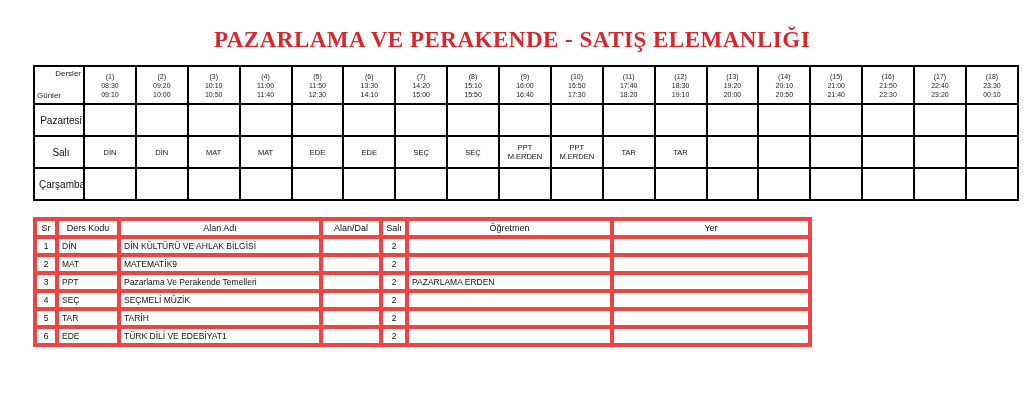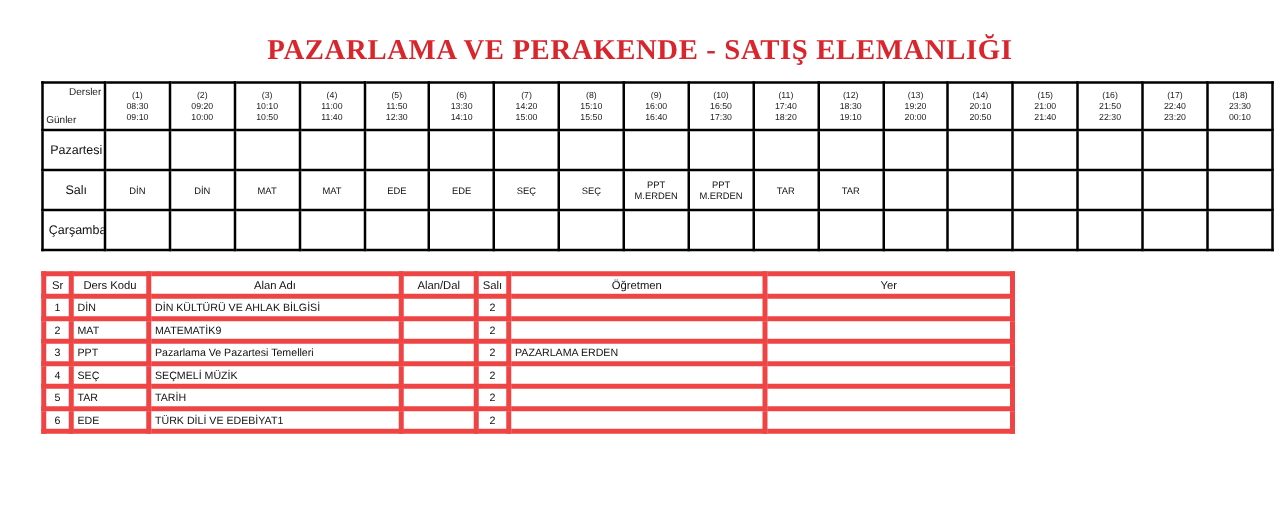--- a/index.html
+++ b/index.html
@@ -267,21 +267,21 @@
           <td>MAT</td>
           <td>MATEMATİK9</td>
           <td></td>
           <td class="center">2</td>
           <td></td>
           <td></td>
         </tr>
         <tr>
           <td class="center">3</td>
           <td>PPT</td>
-          <td>Pazarlama Ve Pazartesi Temelleri</td>
+          <td>Pazarlama Ve Perakende Temelleri</td>
           <td></td>
           <td class="center">2</td>
           <td>PAZARLAMA ERDEN</td>
           <td></td>
         </tr>
         <tr>
           <td class="center">4</td>
           <td>SEÇ</td>
           <td>SEÇMELİ MÜZİK</td>
           <td></td>

